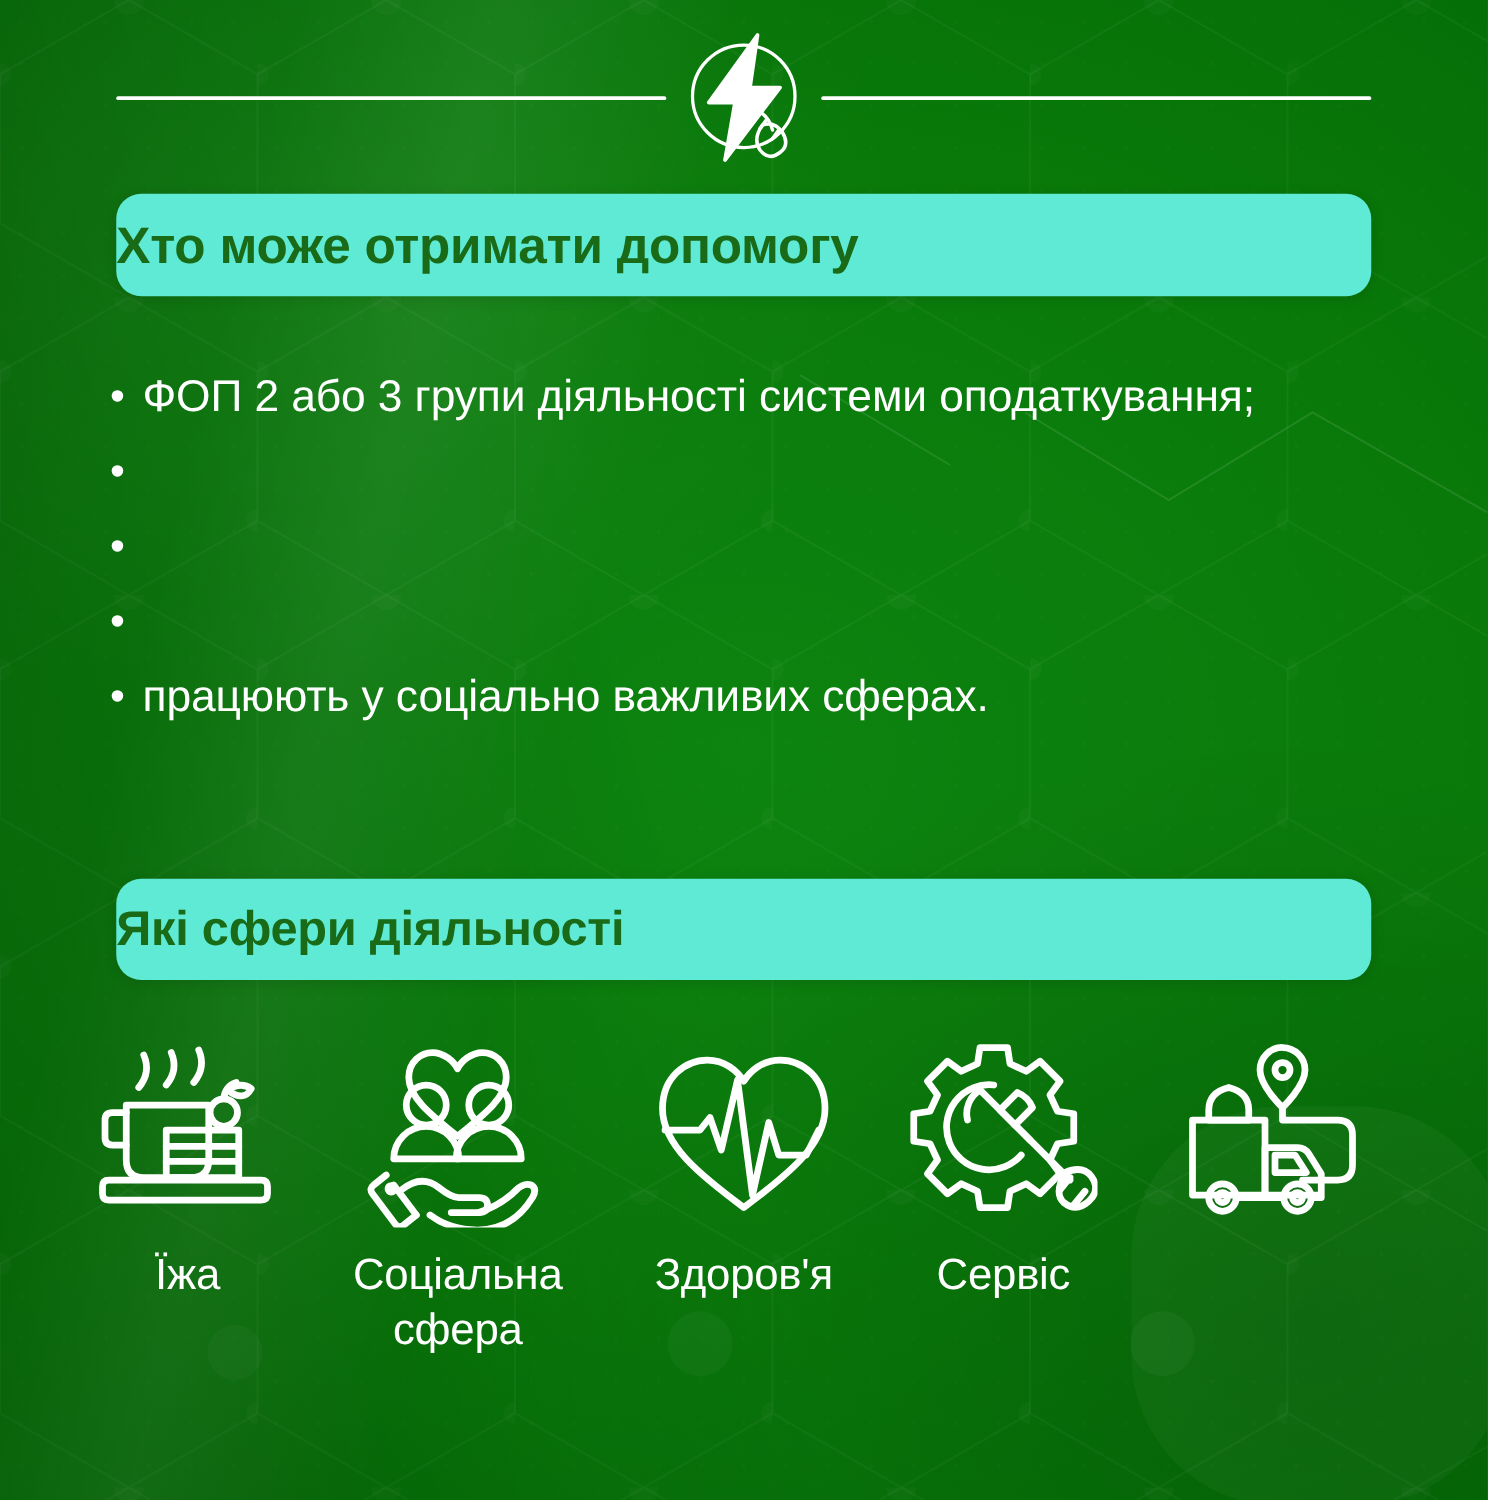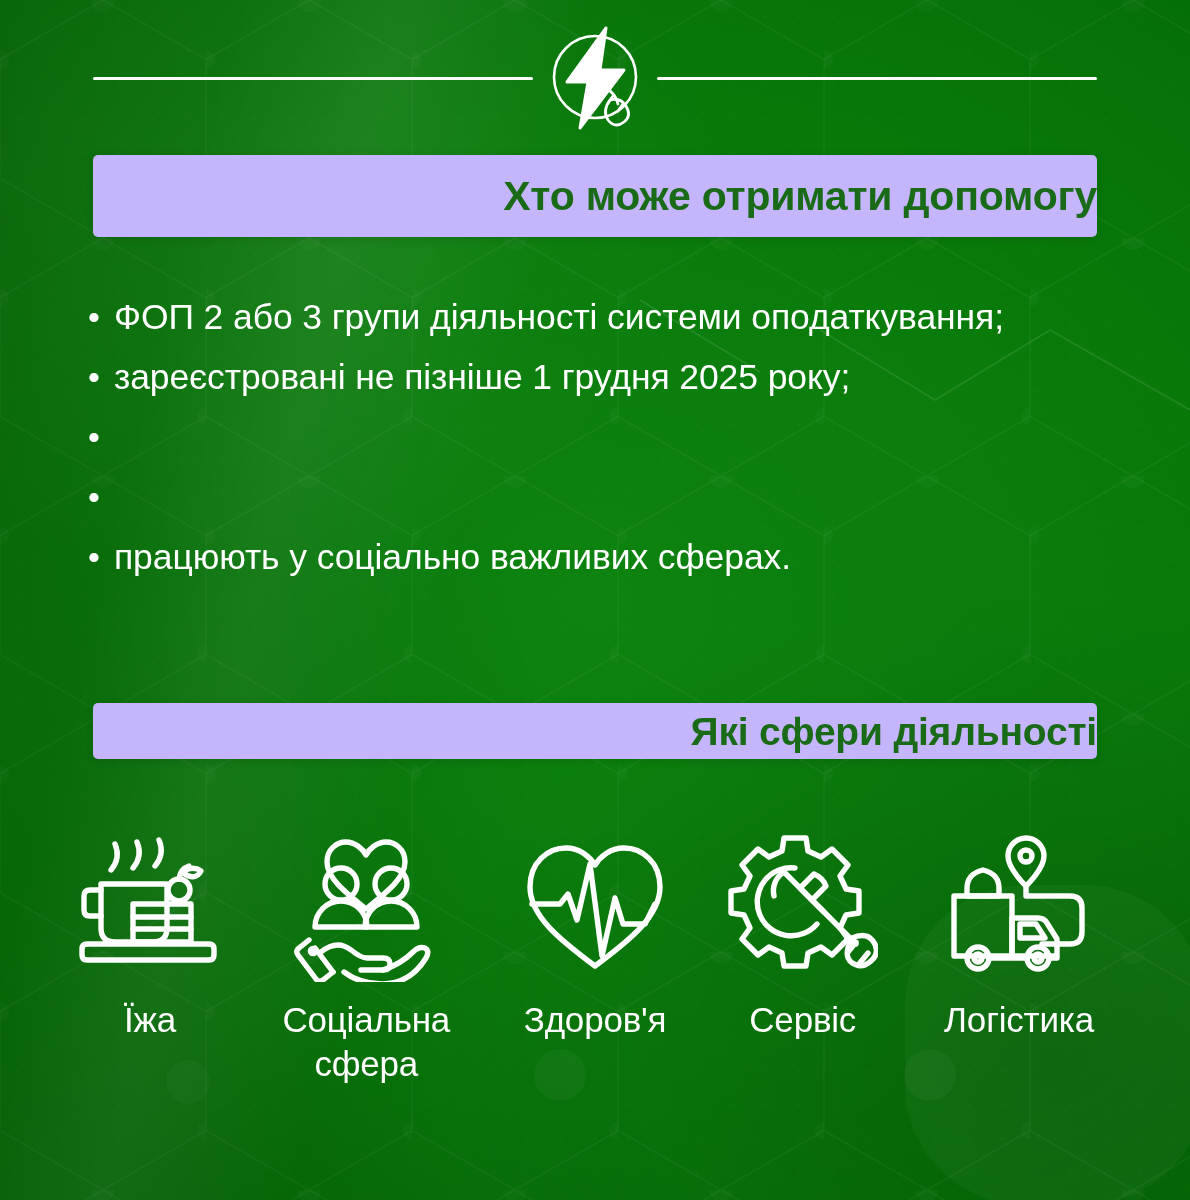--- a/index.html
+++ b/index.html
@@ -55,35 +55,35 @@
   }
   .rule.left  { left:93px;  width:440px; }
   .rule.right { left:657px; width:440px; }
   #logo-mark {
     position:absolute; left:536px; top:20px; width:118px; height:115px;
   }
 
   
   .banner {
     position:absolute;
-    background:#c4b5fd;
-    border-radius:5px;
-    display:flex; align-items:center; justify-content:flex-end;
+    background:#5eead4;
+    border-radius:20px;
+    display:flex; align-items:center; justify-content:flex-start;
     box-shadow:0 2px 10px rgba(0,0,0,0.12);
   }
   .banner-text {
     color:#1a6b17;
     font-weight:700;
     letter-spacing:-0.2px;
     white-space:nowrap;
     line-height:1;
   }
   #banner-who   { left:93px; top:155px; width:1004px; height:82px; }
   #banner-who .banner-text   { font-size:41px; }
-  #banner-areas { left:93px; top:703px; width:1004px; height:56px; }
+  #banner-areas { left:93px; top:703px; width:1004px; height:81px; }
   #banner-areas .banner-text { font-size:39px; }
 
   
   #bullets {
     position:absolute; left:88px; top:288px; width:1050px;
   }
   .bullet-row {
     display:flex; align-items:flex-start;
     margin-bottom:2px;
   }
@@ -195,21 +195,20 @@
 
   <div id="bullets">
 
     <div class="bullet-row">
       <span class="bullet-dot">•</span>
       <span class="bullet-text"><span>ФОП </span><b>2 або 3 групи</b><span> діяльності системи оподаткування;</span></span>
     </div>
 
     <div class="bullet-row">
       <span class="bullet-dot">•</span>
-      <span class="bullet-text"><span>зареєстровані не пізніше </span><b>1 грудня 2025 року</b><span>;</span></span>
     </div>
 
     <div class="bullet-row">
       <span class="bullet-dot">•</span>
     </div>
 
     <div class="bullet-row">
       <span class="bullet-dot">•</span>
     </div>
 
@@ -323,17 +322,16 @@
             <path d="M78 94 h16 l9 14 H78 Z"></path>
             <circle cx="36" cy="128" r="11"></circle>
             <circle cx="36" cy="128" r="4"></circle>
             <circle cx="96" cy="128" r="11"></circle>
             <circle cx="96" cy="128" r="4"></circle>
             <path d="M47 128 h38"></path>
             <path d="M107 128 h8"></path>
           </g>
         </svg>
       </div>
-      <div class="sector-label">Логістика</div>
     </div>
 
   </div>
 </div>
 
 </body></html>

